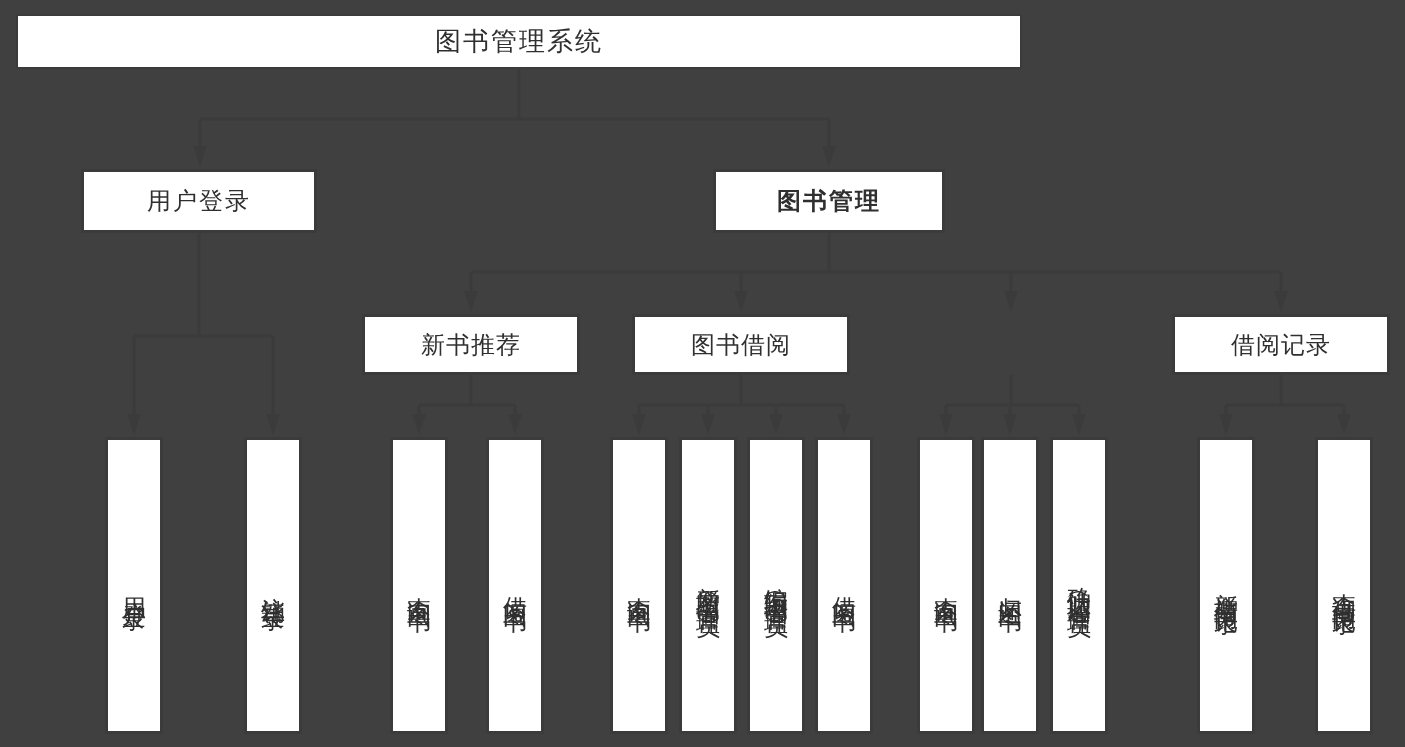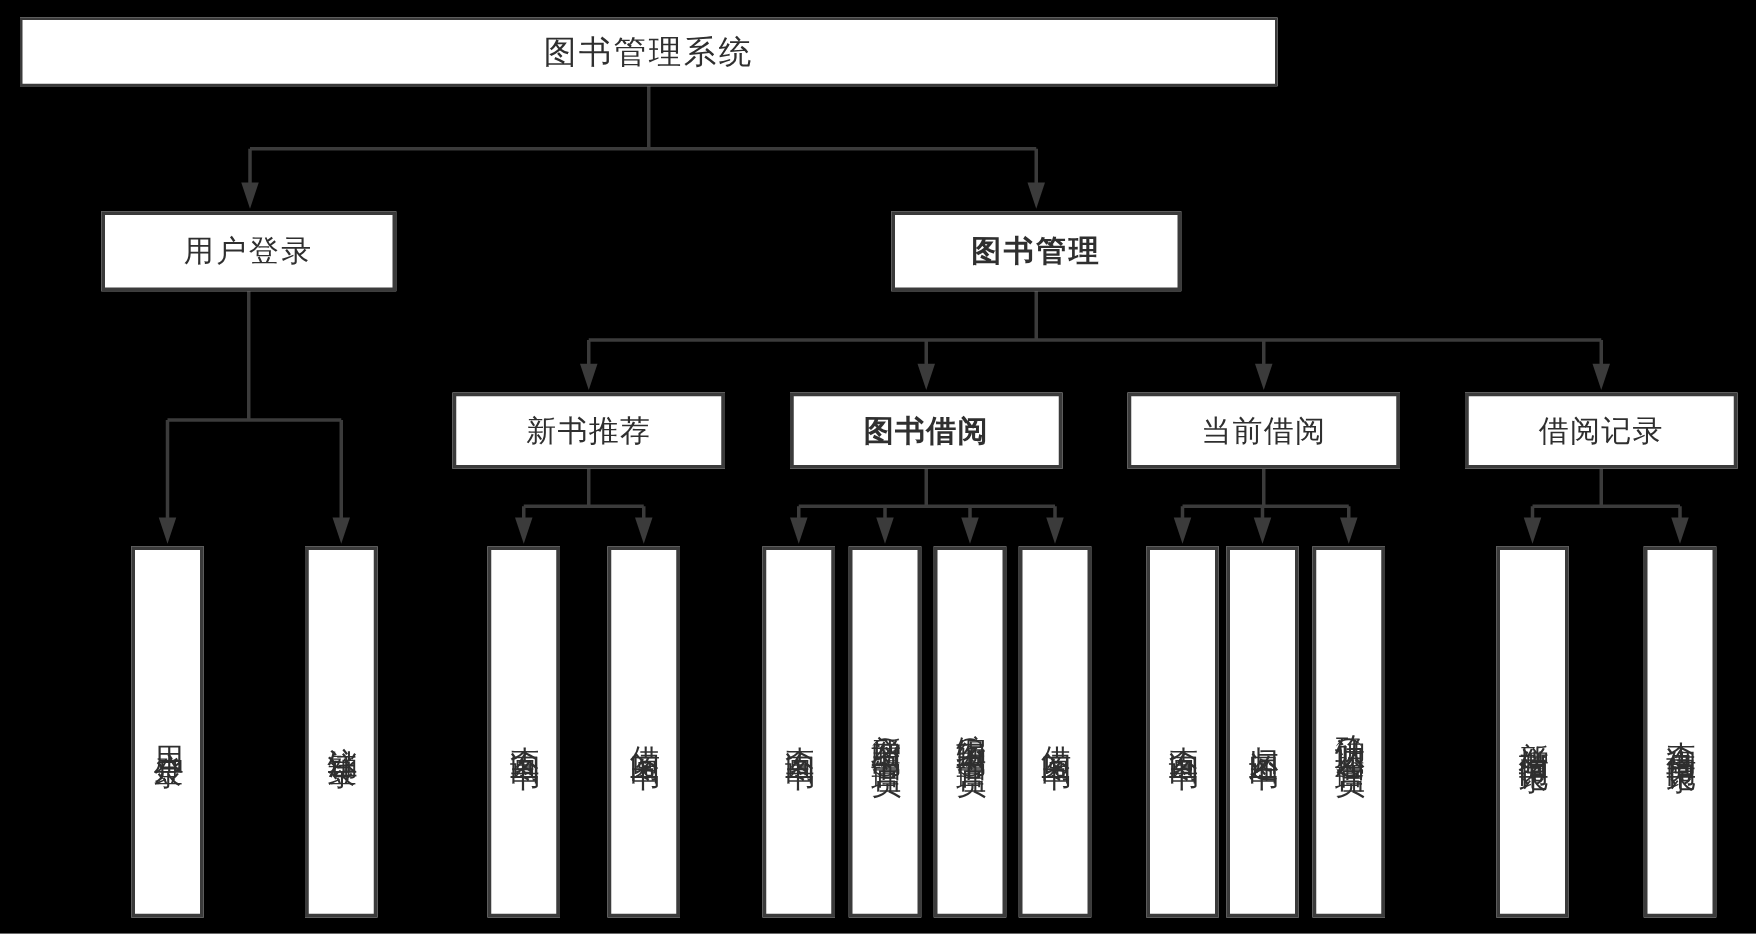--- a/index.html
+++ b/index.html
@@ -1,20 +1,20 @@
 <!DOCTYPE html>
 <html><head>
 <meta charset="utf-8">
 <style>
   html, body { margin: 0; padding: 0; background: #ffffff; }
   #canvas {
     position: relative;
     width: 1405px;
     height: 747px;
-    background: #000000;
+    background: #404040;
     font-family: "Liberation Sans", "DejaVu Sans", sans-serif;
     overflow: hidden;
   }
   #connectors {
     position: absolute;
     left: 0; top: 0;
     width: 1405px; height: 747px;
   }
   .node {
     position: absolute;
@@ -104,25 +104,22 @@
   <div class="node h2" style="left:81px; top:169px; width:236px; height:64px;">
     <span>用户登录</span>
   </div>
   <div class="node h2" style="left:713px; top:169px; width:232px; height:64px;font-weight:bold;">
     <span>图书管理</span>
   </div>
 
   <div class="node h3" style="left:362px; top:314px; width:218px; height:61px;">
     <span>新书推荐</span>
   </div>
-  <div class="node h3" style="left:632px; top:314px; width:218px; height:61px;font-weight:bold;">
+  <div class="node h3" style="left:632px; top:314px; width:218px; height:61px;">
     <span>图书借阅</span>
-  </div>
-  <div class="node h3" style="left:902px; top:314px; width:218px; height:61px;">
-    <span>当前借阅</span>
   </div>
   <div class="node h3" style="left:1172px; top:314px; width:218px; height:61px;">
     <span>借阅记录</span>
   </div>
 
   <div class="node leaf" style="left:105px; top:437px; width:58px; height:297px;">
     <span class="vtext">用户登录</span>
   </div>
   <div class="node leaf" style="left:244px; top:437px; width:58px; height:297px;">
     <span class="vtext">注销登录</span>

